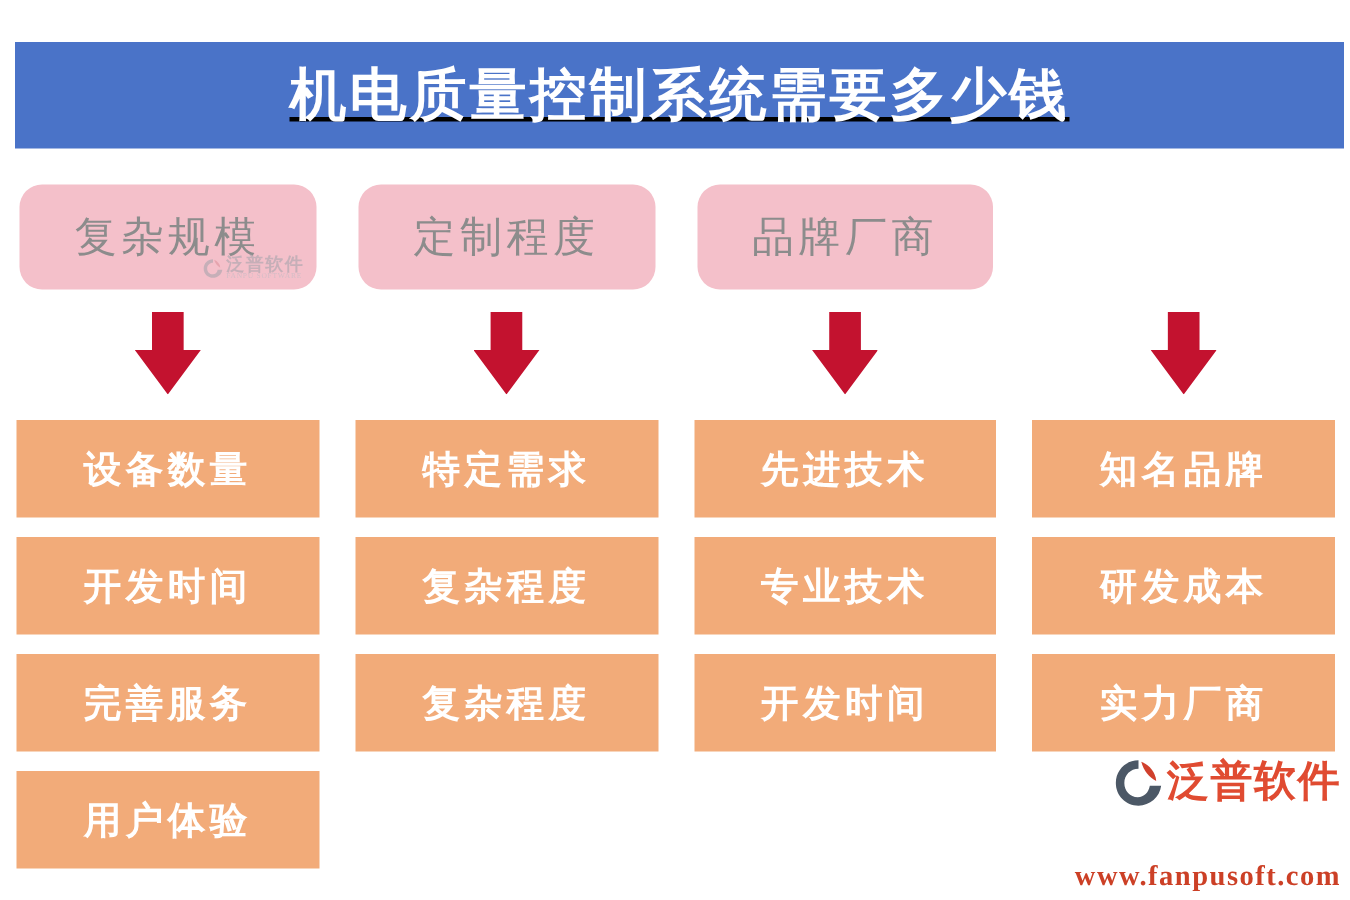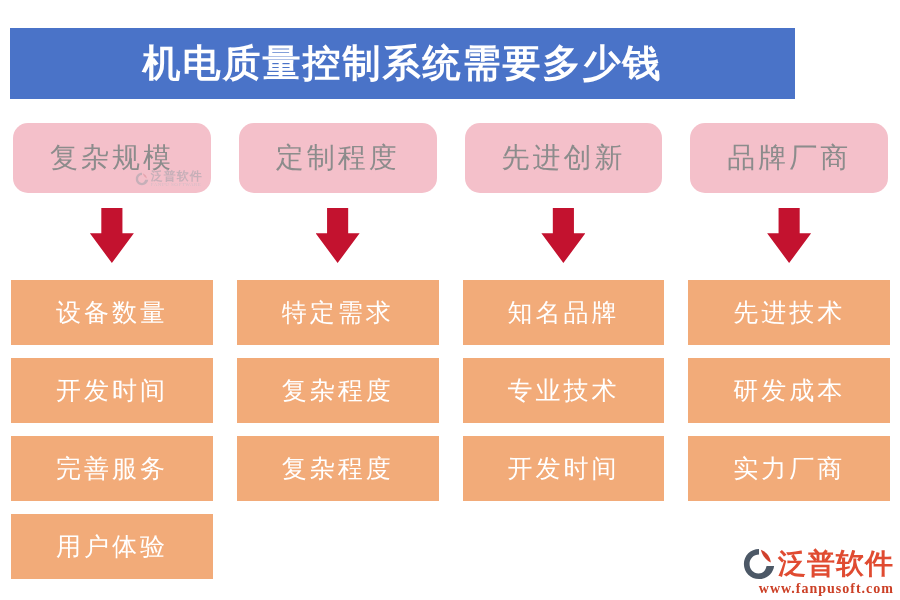--- a/index.html
+++ b/index.html
@@ -7,22 +7,22 @@
     --orange_bg:#f2ab79; --cell_text:#ffffff; --arrow:#c3122f;
     --brand_red:#e04b31; --url_red:#cc4026; --logo_dark:#4c5866;
   }
   *{margin:0;padding:0;box-sizing:border-box;}
   html,body{background:#ffffff;}
   .canvas{
     position:relative;width:900px;height:600px;background:#ffffff;overflow:hidden;
     font-family:"Liberation Serif","DejaVu Serif",serif;
   }
   .banner{
-    position:absolute;left:10px;top:28px;width:785px;height:71px;
-    background:var(--banner_bg);display:flex;align-items:center;justify-content:center;
+    position:absolute;left:10px;top:28px;width:886px;height:71px;
+    background:var(--banner_bg);display:flex;align-items:center;justify-content:center;text-decoration:underline;
   }
   .banner span{
     color:#ffffff;font-size:38px;font-weight:bold;letter-spacing:2px;white-space:nowrap;
   }
   .headers-row{
     position:absolute;left:11px;top:123px;width:879px;height:70px;
     display:grid;grid-template-columns:repeat(4,1fr);column-gap:24px;
   }
   .pink-box{
     position:relative;background:var(--pink_bg);border-radius:15px;
@@ -49,32 +49,32 @@
   }
   .grid{
     position:absolute;left:11px;top:280px;width:879px;
     display:grid;grid-template-columns:repeat(4,1fr);
     grid-auto-rows:65px;column-gap:24px;row-gap:13px;
   }
   .cell{
     background:var(--orange_bg);display:flex;align-items:center;justify-content:center;
   }
   .cell span{
-    color:var(--cell_text);font-size:25px;font-weight:normal;letter-spacing:3px;white-space:nowrap;
+    color:var(--cell_text);font-size:25px;font-weight:bold;letter-spacing:3px;white-space:nowrap;
   }
   .wm-big{
     position:absolute;right:6px;bottom:4px;display:flex;flex-direction:column;
     align-items:flex-end;pointer-events:none;
   }
   .wm-big .wm-row{display:flex;align-items:center;gap:2px;}
   .wm-big .wm-brand{
     color:var(--brand_red);font-size:28px;font-weight:bold;letter-spacing:1px;line-height:1;
   }
   .wm-big .wm-url{
-    color:var(--url_red);font-size:14px;font-weight:bold;letter-spacing:1px;line-height:1.1;
+    color:var(--url_red);font-size:19px;font-weight:bold;letter-spacing:1px;line-height:1.1;margin-top:36px;
   }
   .logo-svg{display:block;}
 </style>
 </head>
 <body>
 
 <div class="canvas">
 
   <div class="banner">
     <span>机电质量控制系统需要多少钱</span>
@@ -91,23 +91,20 @@
         <div class="wm-small-txt">
           <span class="wm-cn">泛普软件</span>
           <span class="wm-en">FANPU SOFTWARE</span>
         </div>
       </div>
     </div>
     <div class="pink-box">
       <span class="hdr">定制程度</span>
     </div>
     <div class="pink-box">
-      <span class="hdr">先进创新</span>
-    </div>
-    <div class="pink-box">
       <span class="hdr">品牌厂商</span>
     </div>
   </div>
 
   <div class="arrows-row">
     <div class="arrow-cell">
         <div class="arrow"></div>
       </div>
     <div class="arrow-cell">
         <div class="arrow"></div>
@@ -121,24 +118,24 @@
   </div>
 
   <div class="grid">
     <div class="cell">
         <span>设备数量</span>
       </div>
     <div class="cell">
         <span>特定需求</span>
       </div>
     <div class="cell">
-        <span>知名品牌</span>
+        <span>先进技术</span>
       </div>
     <div class="cell">
-        <span>先进技术</span>
+        <span>知名品牌</span>
       </div>
 
     <div class="cell">
         <span>开发时间</span>
       </div>
     <div class="cell">
         <span>复杂程度</span>
       </div>
 
     <div class="cell">

